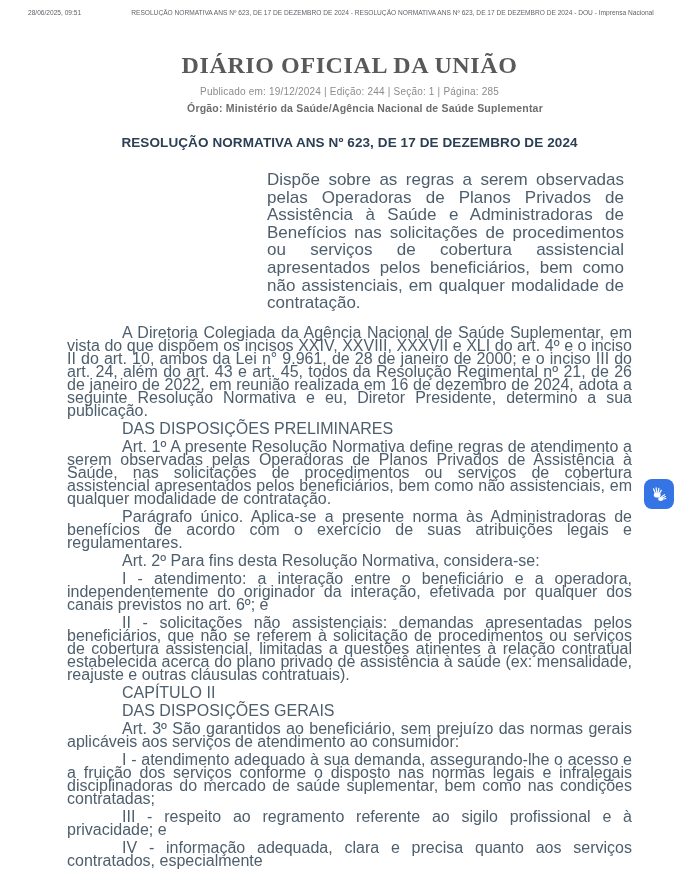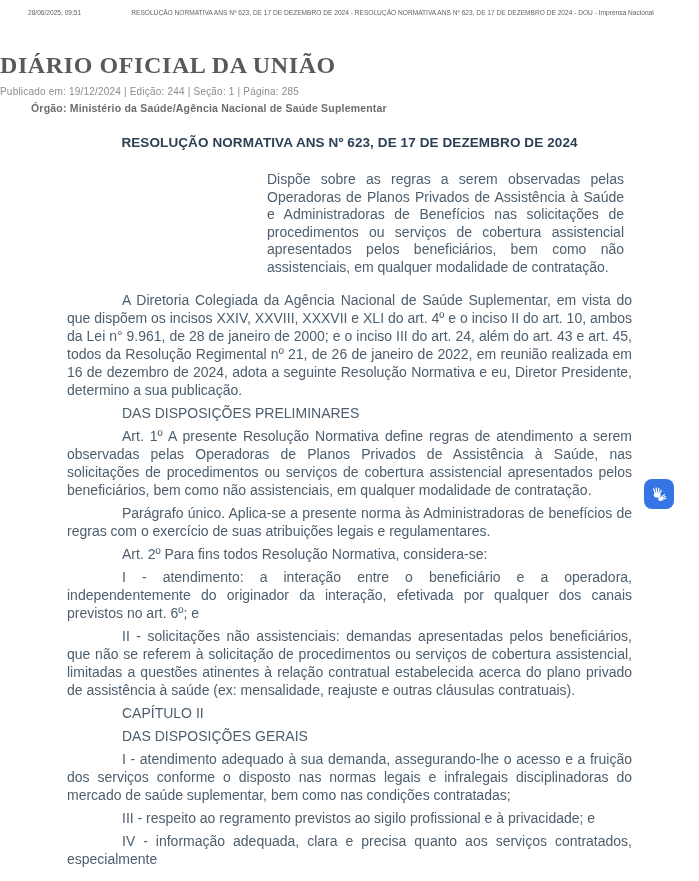--- a/index.html
+++ b/index.html
@@ -19,21 +19,21 @@
     font-size: 6.6px;
     color: var(--header_tiny, #5f6368);
   }
   .ph-left { position: absolute; left: 28px; top: 0; white-space: nowrap; }
   .ph-center {
     position: absolute; left: 112px; right: 26px;
     text-align: center; white-space: nowrap; overflow: hidden;
   }
 
   
-  .masthead { }
+  .masthead { text-align: center; }
   .masthead h1 {
     margin: 52px 0 0 0;
     font-family: "Liberation Serif", "DejaVu Serif", serif;
     font-weight: 700;
     font-size: 24px;
     letter-spacing: 0.6px;
     color: var(--masthead_title, #58595b);
   }
   .publine {
     margin-top: 7px;
@@ -59,29 +59,29 @@
     margin: 0 0 21px 0;
     text-align: center;
     font-size: 13.5px;
     font-weight: 700;
     letter-spacing: 0.1px;
     color: var(--heading, #2b4055);
   }
   .ementa {
     margin: 0 8px 14px 200px;
     text-align: justify;
-    font-size: 14px;
+    font-size: 17px;
     line-height: 17.6px;
   }
   .body-para {
     margin: 0 0 5px 0;
     text-indent: 55px;
     text-align: justify;
-    font-size: 14px;
-    line-height: 18px;
+    font-size: 16px;
+    line-height: 13px;
   }
 
   
   .vlibras {
     position: absolute;
     top: 479px; right: 25px;
     width: 30px; height: 30px;
     border: none;
     border-radius: 8px;
     background: var(--widget_blue, #3574e4);
@@ -104,28 +104,29 @@
   <div class="organline">Órgão: Ministério da Saúde/Agência Nacional de Saúde Suplementar</div>
 </div>
 
 <div class="doc">
   <h2>RESOLUÇÃO NORMATIVA ANS Nº 623, DE 17 DE DEZEMBRO DE 2024</h2>
   <p class="ementa">Dispõe sobre as regras a serem observadas pelas Operadoras de Planos Privados de Assistência à Saúde e Administradoras de Benefícios nas solicitações de procedimentos ou serviços de cobertura assistencial apresentados pelos beneficiários, bem como não assistenciais, em qualquer modalidade de contratação.</p>
   <div>
       <p class="body-para">A Diretoria Colegiada da Agência Nacional de Saúde Suplementar, em vista do que dispõem os incisos XXIV, XXVIII, XXXVII e XLI do art. 4º e o inciso II do art. 10, ambos da Lei n° 9.961, de 28 de janeiro de 2000; e o inciso III do art. 24, além do art. 43 e art. 45, todos da Resolução Regimental nº 21, de 26 de janeiro de 2022, em reunião realizada em 16 de dezembro de 2024, adota a seguinte Resolução Normativa e eu, Diretor Presidente, determino a sua publicação.</p>
       <p class="body-para">DAS DISPOSIÇÕES PRELIMINARES</p>
       <p class="body-para">Art. 1º A presente Resolução Normativa define regras de atendimento a serem observadas pelas Operadoras de Planos Privados de Assistência à Saúde, nas solicitações de procedimentos ou serviços de cobertura assistencial apresentados pelos beneficiários, bem como não assistenciais, em qualquer modalidade de contratação.</p>
-      <p class="body-para">Parágrafo único. Aplica-se a presente norma às Administradoras de benefícios de regras com o exercício de suas atribuições legais e regulamentares.</p>
-      <p class="body-para">Art. 2º Para fins todos Resolução Normativa, considera-se:</p>
+      <p class="body-para">Parágrafo único. Aplica-se a presente norma às Administradoras de benefícios de acordo com o exercício de suas atribuições legais e regulamentares.</p>
+      <p class="body-para">Art. 2º Para fins desta Resolução Normativa, considera-se:</p>
       <p class="body-para">I - atendimento: a interação entre o beneficiário e a operadora, independentemente do originador da interação, efetivada por qualquer dos canais previstos no art. 6º; e</p>
       <p class="body-para">II - solicitações não assistenciais: demandas apresentadas pelos beneficiários, que não se referem à solicitação de procedimentos ou serviços de cobertura assistencial, limitadas a questões atinentes à relação contratual estabelecida acerca do plano privado de assistência à saúde (ex: mensalidade, reajuste e outras cláusulas contratuais).</p>
       <p class="body-para">CAPÍTULO II</p>
       <p class="body-para">DAS DISPOSIÇÕES GERAIS</p>
+      <p class="body-para">Art. 3º São garantidos ao beneficiário, sem prejuízo das normas gerais aplicáveis aos serviços de atendimento ao consumidor:</p>
       <p class="body-para">I - atendimento adequado à sua demanda, assegurando-lhe o acesso e a fruição dos serviços conforme o disposto nas normas legais e infralegais disciplinadoras do mercado de saúde suplementar, bem como nas condições contratadas;</p>
-      <p class="body-para">III - respeito ao regramento previstos ao sigilo profissional e à privacidade; e</p>
+      <p class="body-para">III - respeito ao regramento referente ao sigilo profissional e à privacidade; e</p>
       <p class="body-para">IV - informação adequada, clara e precisa quanto aos serviços contratados, especialmente</p>
     </div>
 </div>
 
 <button class="vlibras" aria-label="VLibras">
   <span style="display:flex;">
     <svg width="18" height="18" viewBox="0 0 24 24" aria-hidden="true">
       <g stroke="#ffffff" stroke-width="1.7" stroke-linecap="round" fill="none">
         <path d="M6.8 10 L4.8 5.2"></path>
         <path d="M9 9.3 L8.2 3.8"></path>

